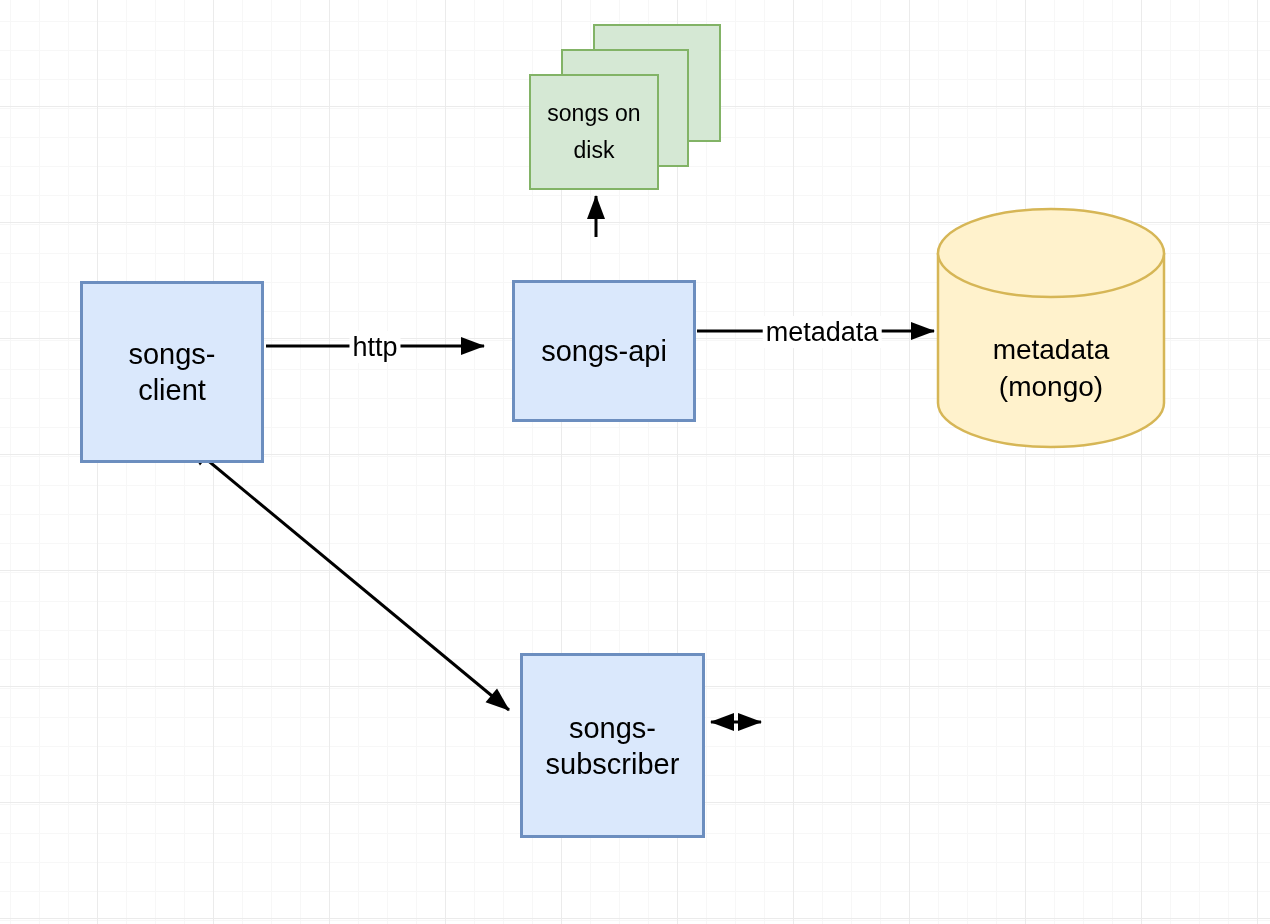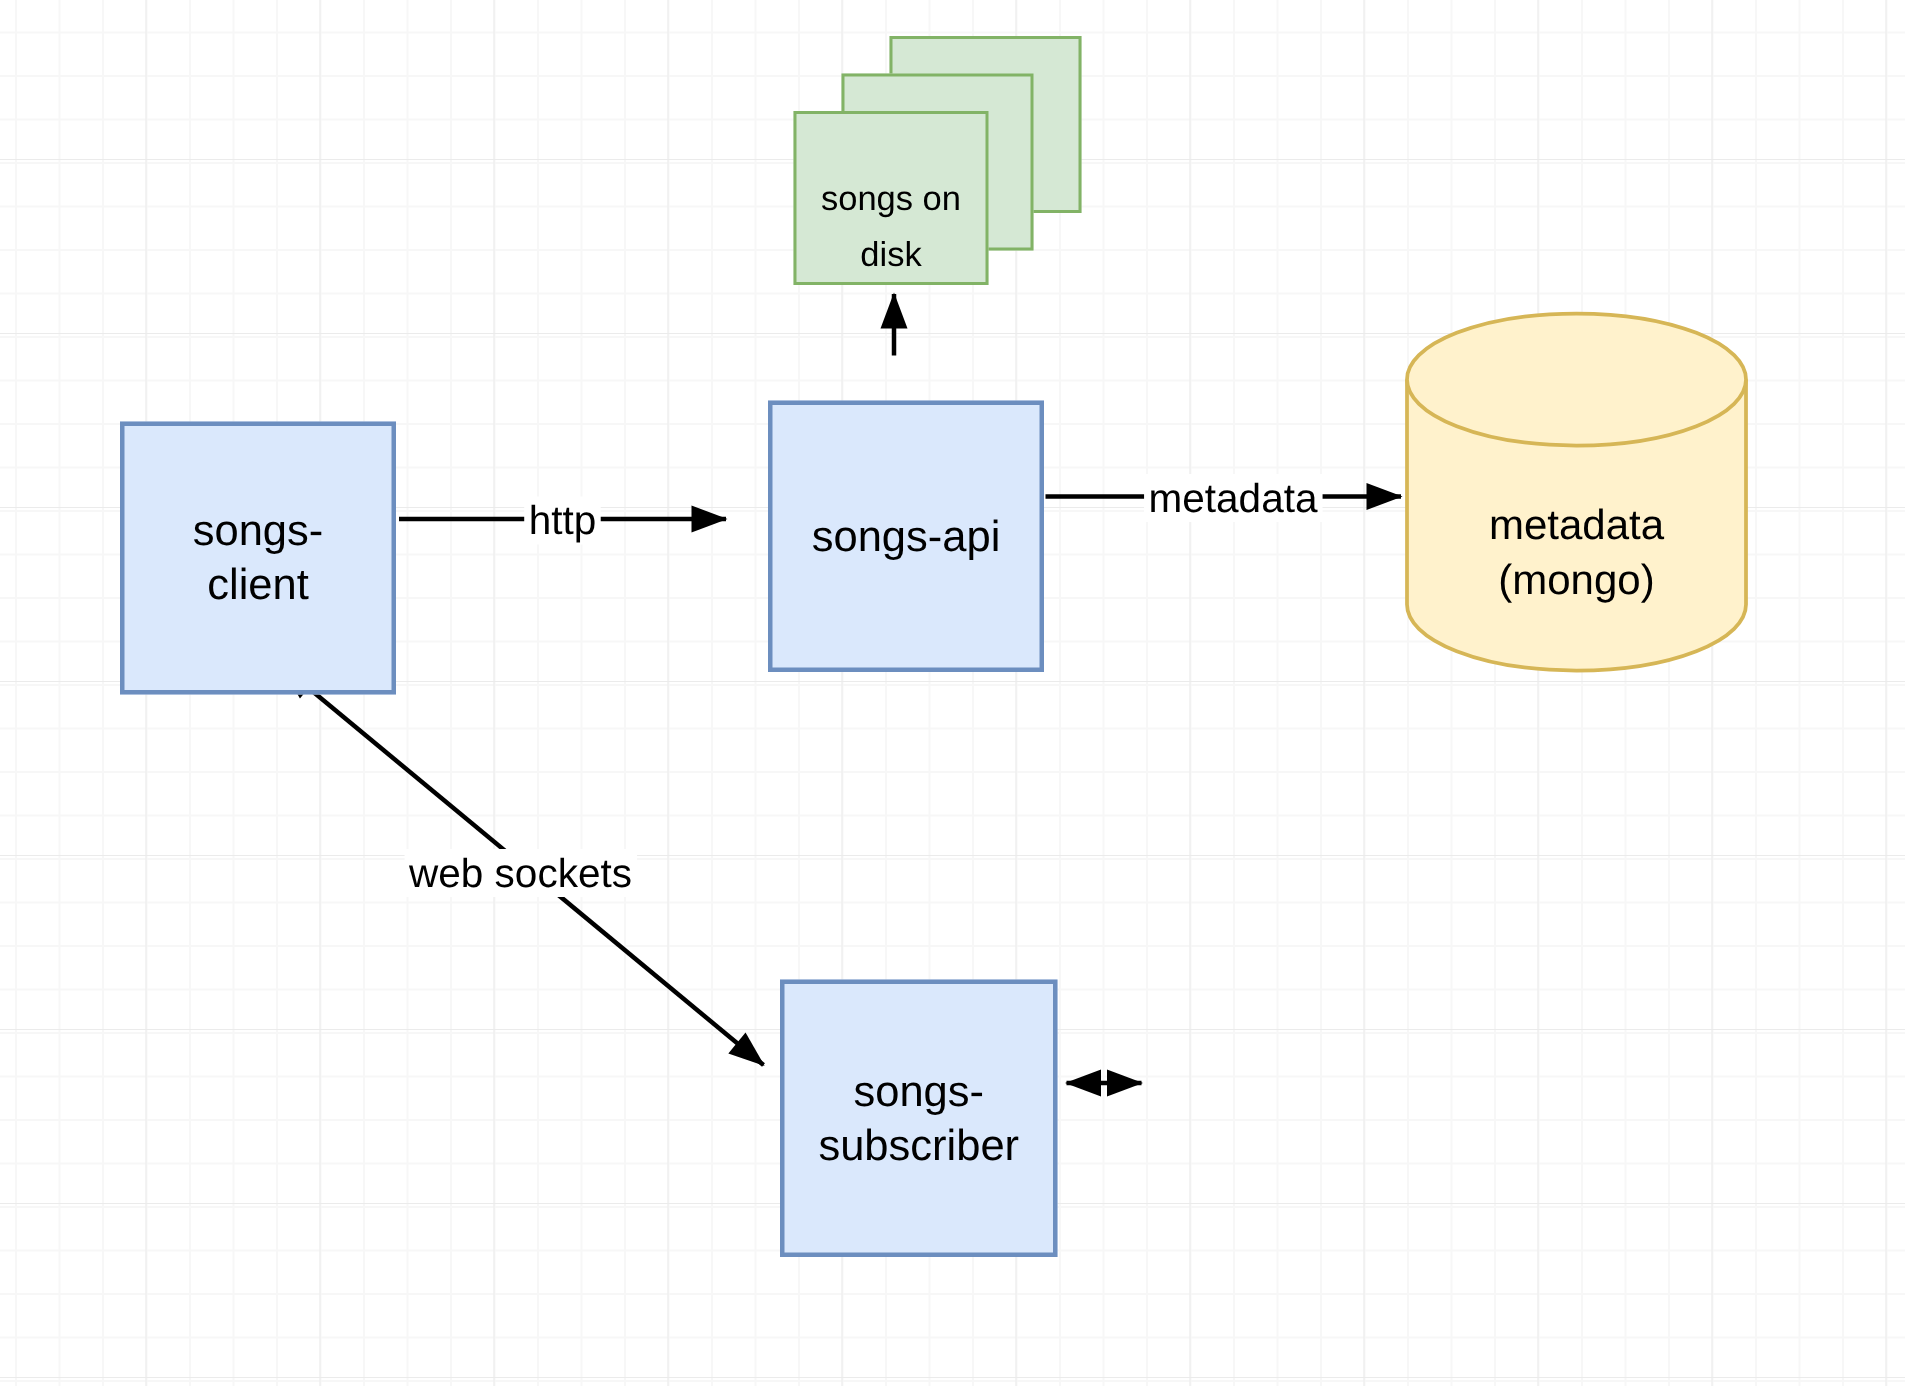--- a/index.html
+++ b/index.html
@@ -30,21 +30,20 @@
     white-space:pre-line;
   }
   .node-blue{
     background:var(--node-blue-fill,#dae8fc);
     border:3px solid var(--node-blue-stroke,#6c8ebf);
     font-size:29px;line-height:36px;margin-top:28px;
   }
   .node-green{
     background:var(--node-green-fill,#d5e8d4);
     border:2.5px solid var(--node-green-stroke,#82b366);
-    align-items:flex-end;
   }
   .node-green .lbl{font-size:23px;line-height:37px;white-space:pre-line;}
   .node-orange{
     background:var(--node-orange-fill,#ffe6cc);
     border:2.5px solid var(--node-orange-stroke,#d79b00);
     font-size:22px;line-height:42px;
   }
   .cyl-label{
     position:absolute;z-index:2;
     display:flex;align-items:center;justify-content:center;
@@ -96,30 +95,29 @@
   <div class="node node-green" style="left:529px;top:74px;width:130px;height:116px;">
     <span class="lbl">songs on
 disk</span>
   </div>
 
   <div class="node node-blue" style="left:80px;top:253px;width:184px;height:182px;">
     <span>songs-
 client</span>
   </div>
 
-  <div class="node node-blue" style="left:512px;top:239px;width:184px;height:181px;">
+  <div class="node node-blue" style="left:512px;top:252px;width:184px;height:142px;">
     <span>songs-api</span>
   </div>
 
   <div class="cyl-label" style="left:951px;top:318px;width:200px;height:100px;">metadata
 (mongo)</div>
 
   <div class="node node-blue" style="left:520px;top:625px;width:185px;height:185px;">
     <span>songs-
 subscriber</span>
   </div>
 
 
   <div class="edge-label" style="left:375px;top:347px;">http</div>
   <div class="edge-label" style="left:822px;top:332px;">metadata</div>
-  <div class="edge-label" style="left:347px;top:582px;">web sockets</div>
 
 </div>
 
 </body></html>

